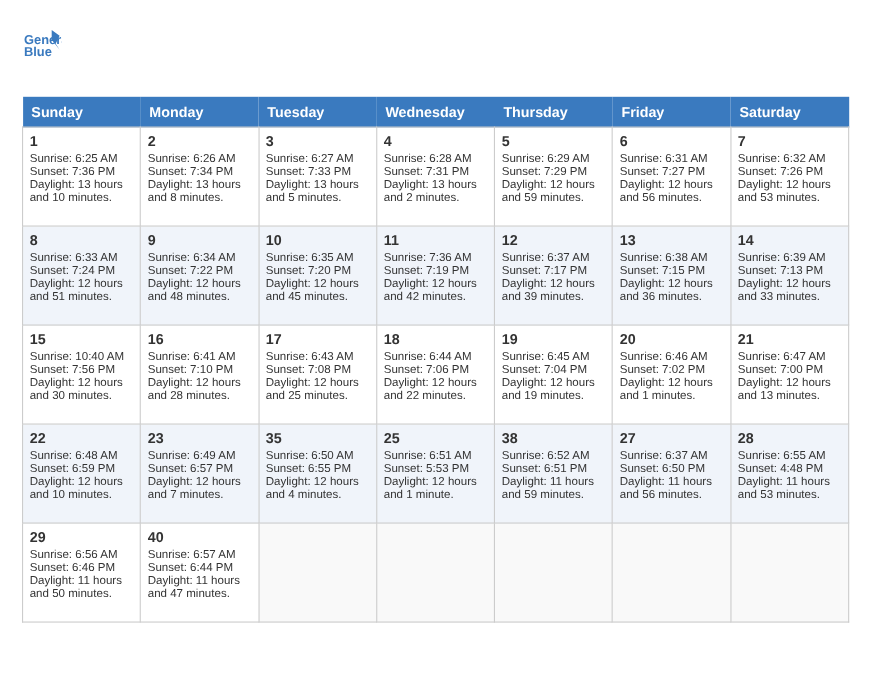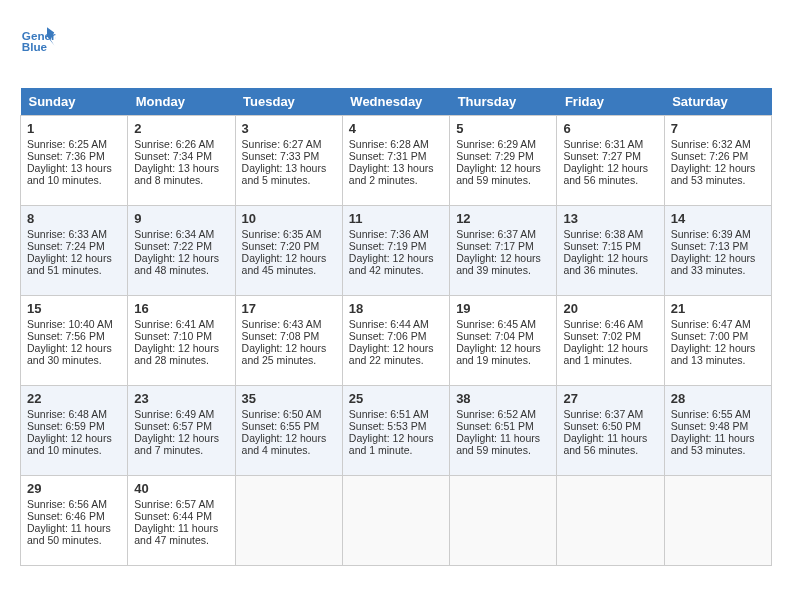--- a/index.html
+++ b/index.html
@@ -293,21 +293,21 @@
         <td>
           <span class="day-num">27</span>
           <div>Sunrise: 6:37 AM</div>
           <div>Sunset: 6:50 PM</div>
           <div>Daylight: 11 hours</div>
           <div>and 56 minutes.</div>
         </td>
         <td>
           <span class="day-num">28</span>
           <div>Sunrise: 6:55 AM</div>
-          <div>Sunset: 9:48 PM</div>
+          <div>Sunset: 4:48 PM</div>
           <div>Daylight: 11 hours</div>
           <div>and 53 minutes.</div>
         </td>
       </tr>
       <tr>
         <td>
           <span class="day-num">29</span>
           <div>Sunrise: 6:56 AM</div>
           <div>Sunset: 6:46 PM</div>
           <div>Daylight: 11 hours</div>

